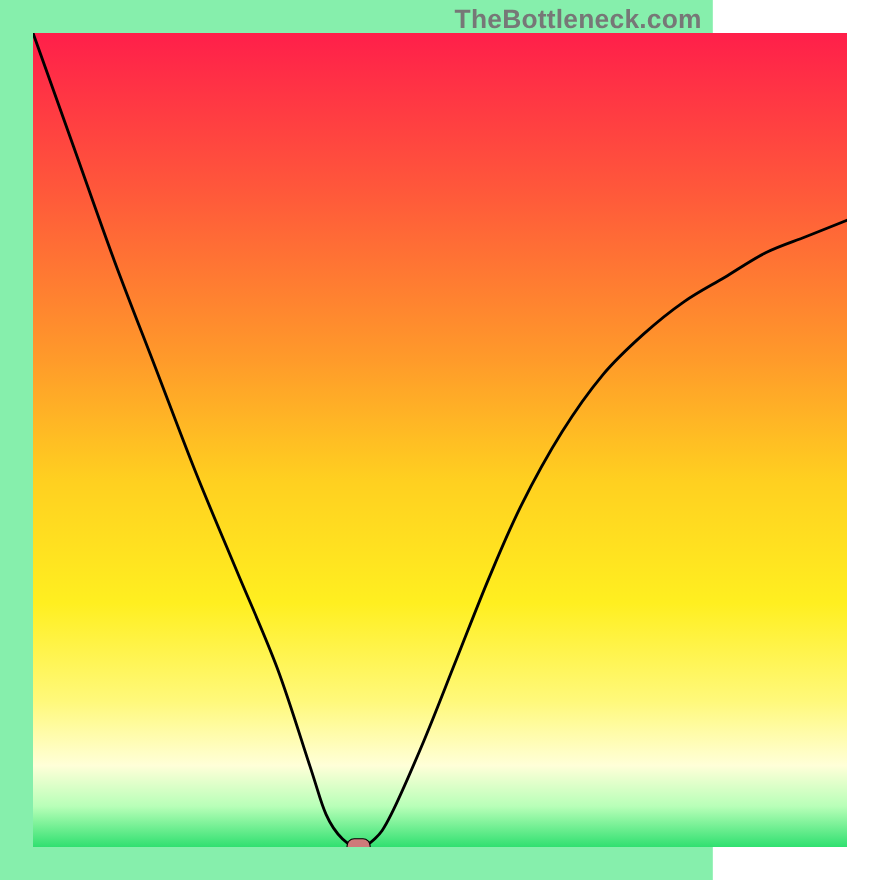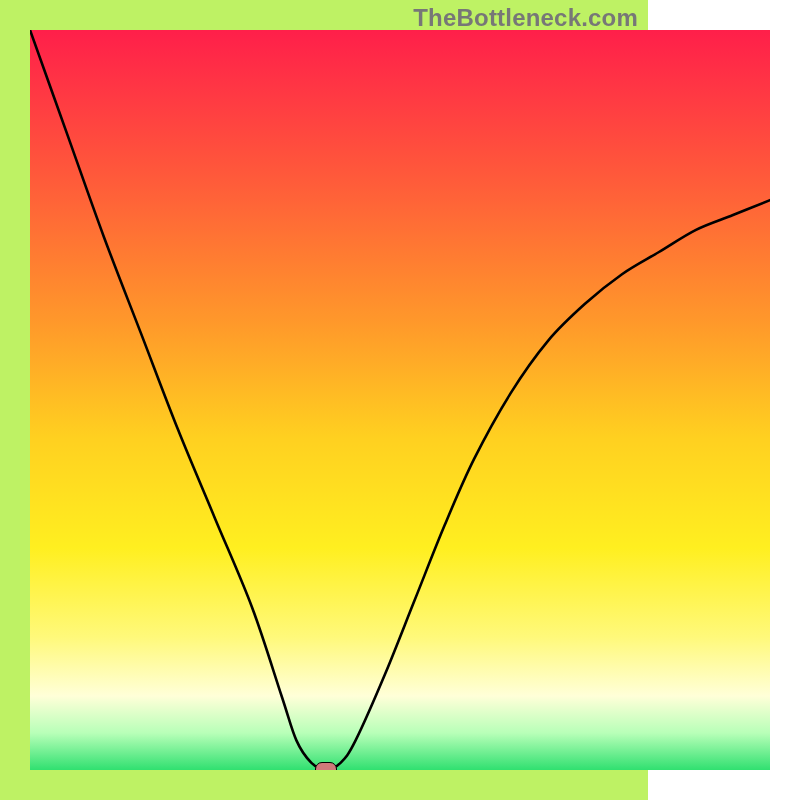--- a/index.html
+++ b/index.html
@@ -6,21 +6,21 @@
     margin: 0;
     padding: 0;
     width: 800px;
     height: 800px;
     overflow: hidden;
     font-family: Arial, Helvetica, sans-serif;
   }
   .frame {
     width: 648px;
     height: 800px;
-    background: #bef264;
+    background: #86efac;
     position: relative;
   }
   .watermark {
     position: absolute;
     top: 4px;
     right: 10px;
     color: #777;
     font-size: 24px;
     font-weight: 600;
     letter-spacing: 0.2px;

